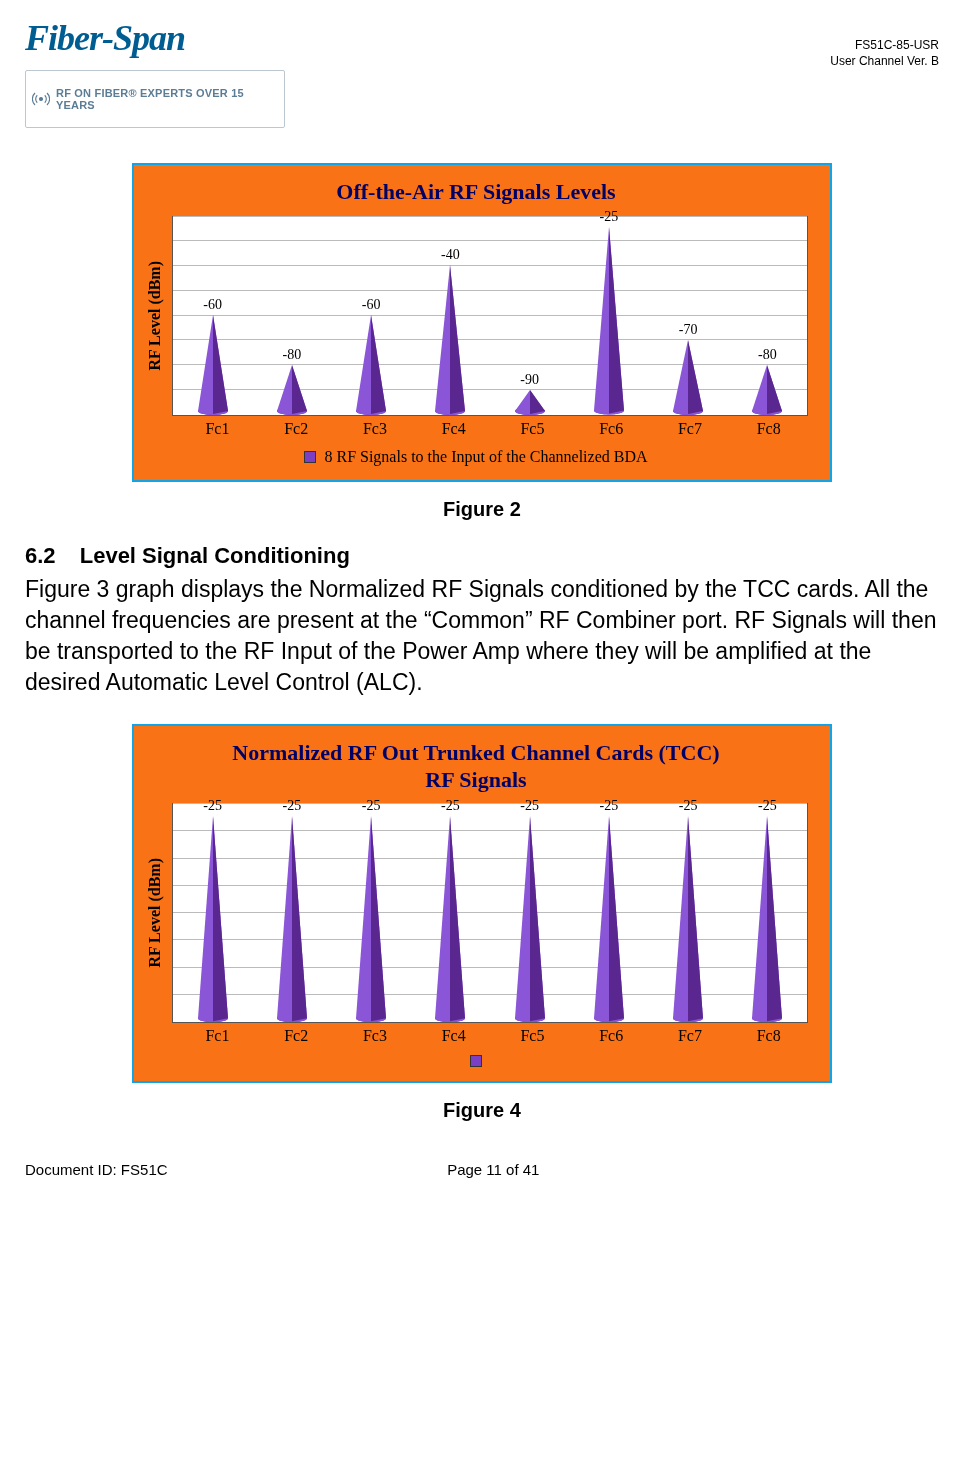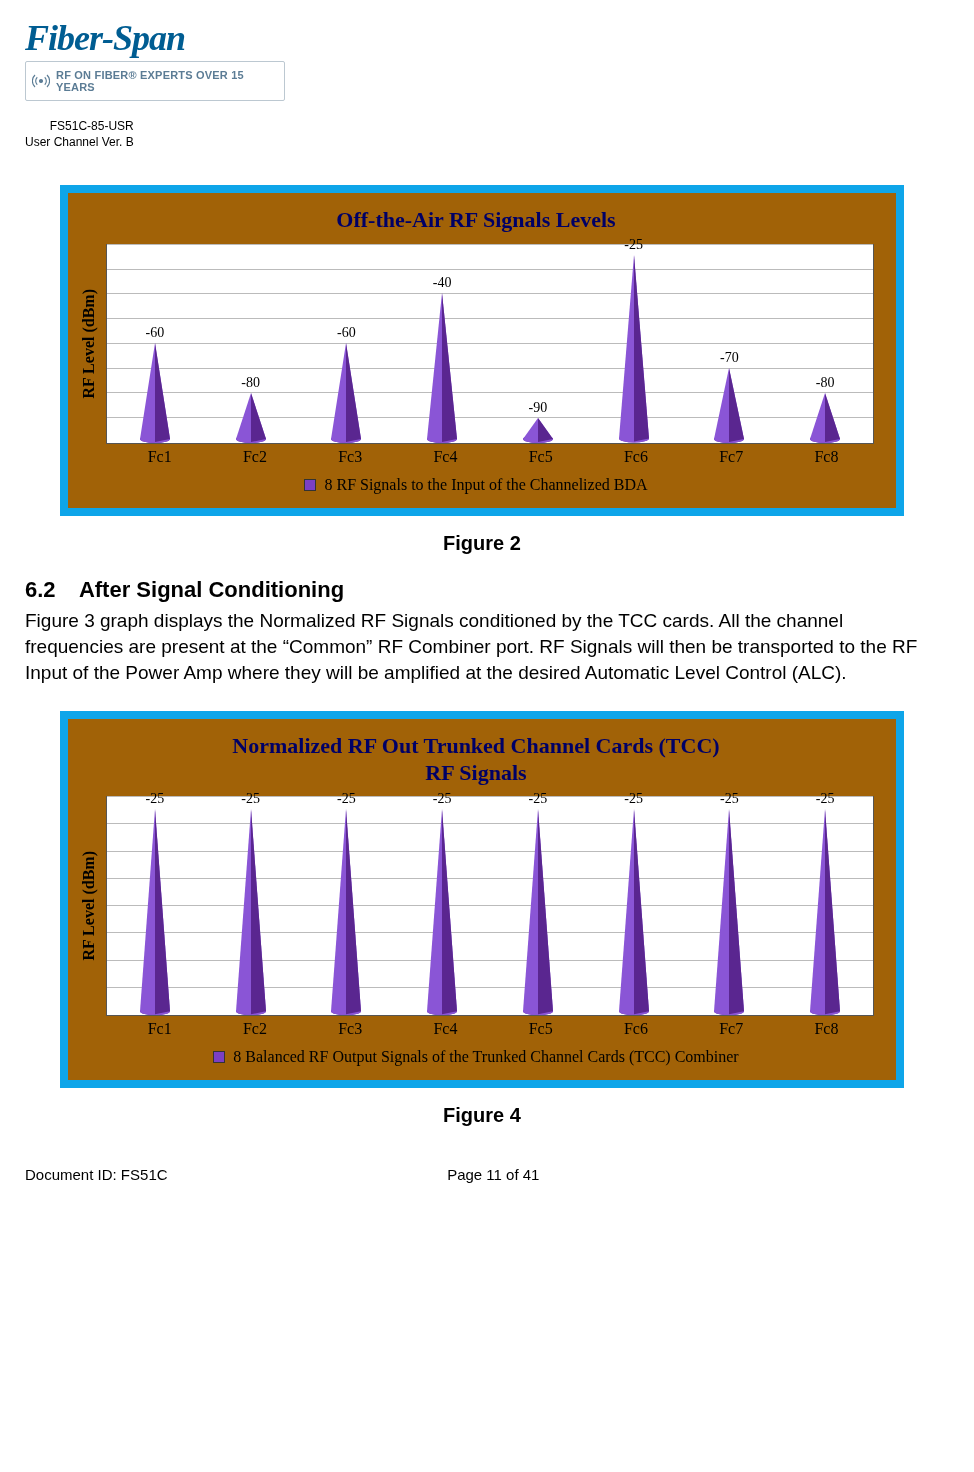--- a/index.html
+++ b/index.html
@@ -6,47 +6,47 @@
   body {
     background: #fff;
     font-family: Arial, Helvetica, sans-serif;
     color: #000;
     width: 974px;
     margin: 0 auto;
     padding: 20px 35px 20px 25px;
     font-size: 19px;
     line-height: 1.35;
   }
-  .header { display: flex; justify-content: space-between; align-items: flex-start; margin-bottom: 35px; flex-direction: column; }
+  .header { display: flex; justify-content: space-between; align-items: flex-start; margin-bottom: 35px; }
   .logo { width: 260px; }
   .logo-top { font: 700 italic 36px/1 Georgia, "Times New Roman", serif; color: #005d92; letter-spacing: -1px; }
-  .logo-sub { margin-top: 5px; font: 700 11px/1.1 Verdana, Arial, sans-serif; color: #5b7c95; letter-spacing: 0.2px; border: 1px solid #bcc8d1; border-radius: 2px; padding: 7px 6px; display: flex; align-items: center; gap: 6px; }
+  .logo-sub { margin-top: 14px; font: 700 11px/1.1 Verdana, Arial, sans-serif; color: #5b7c95; letter-spacing: 0.2px; border: 1px solid #bcc8d1; border-radius: 2px; padding: 16px 6px; display: flex; align-items: center; gap: 6px; }
   .antenna-icon { width: 18px; height: 18px; flex-shrink: 0; }
   .doc-meta { text-align: right; font-size: 12px; line-height: 1.3; margin-top: 18px; }
-  .figure-panel { width: 844px; margin: 0 auto; border: 8px solid #0ea5e9; background: #a16207; padding: 10px 22px 14px 10px; }
+  .figure-panel { width: 700px; margin: 0 auto; border: 2px solid #0ea5e9; background: #f97316; padding: 10px 22px 14px 10px; }
   .fig-title { text-align: center; font: 700 22px/1.2 "Times New Roman", Times, serif; color: #000066; margin: 4px 0 10px; }
   .fig-title .line2 { display:block; }
   .plot-row { display: flex; align-items: stretch; }
   .ylab-rot { writing-mode: vertical-rl; transform: rotate(180deg); font: 700 16px "Times New Roman", serif; color: #000; text-align: center; padding: 0 2px; align-self: center; }
   .plot-box { flex: 1; border: 1px solid #555; background: #fff; position: relative; height: 200px; margin-left: 6px; }
   .plot-box.tall { height: 220px; }
   .grid-line { position: absolute; left: 0; right: 0; border-top: 1px solid #bbb; }
   .bars { position: absolute; left: 0; right: 0; bottom: 0; top: 0; display: flex; }
   .bar-slot { flex: 1; position: relative; }
   .spike { position:absolute; bottom:0; left:50%; transform:translateX(-50%); width:34px; }
   .spike svg { display:block; width:100%; height:100%; }
   .bar-label { position:absolute; left:50%; transform:translateX(-50%); font: 400 14px "Times New Roman", serif; color:#000; white-space:nowrap; }
   .xaxis { display:flex; margin-left: 34px; margin-top:4px; }
   .xaxis .xt { flex:1; text-align:center; font:400 16px "Times New Roman", serif; }
   .legend { display:flex; align-items:center; justify-content:center; gap:8px; margin-top:10px; font:400 16px "Times New Roman", serif; }
   .legend .sw { width:12px; height:12px; background:#7b3fc4; border:1px solid #333; }
   .fig-caption { text-align:center; font-weight:700; font-size:20px; margin:14px 0 18px; }
   h2.section { font-size:22px; font-weight:700; margin:8px 0 4px; }
   h2.section .num { display:inline-block; margin-right:18px; }
-  p.body { font-size:19px; line-height:1.35; margin-bottom:26px; text-align:left; }
+  p.body { font-size:23px; line-height:1.35; margin-bottom:26px; text-align:left; }
   .footer { display:flex; justify-content:space-between; font-size:15px; margin-top:36px; }
 </style>
 </head>
 <body>
 
 <div class="header">
   <div class="logo">
     <div class="logo-top">Fiber-Span</div>
     <div class="logo-sub">
       <span class="antenna-icon">
@@ -178,21 +178,21 @@
     </div>
   <div class="legend">
     <span class="sw"></span>
     <span>8 RF Signals to the Input of the Channelized BDA</span>
   </div>
 </div>
 <div class="fig-caption">Figure 2</div>
 
 <h2 class="section">
   <span class="num">6.2</span>
-  <span>After Signal Conditioning</span>
+  <span>Level Signal Conditioning</span>
 </h2>
 <p class="body">Figure 3 graph displays the Normalized RF Signals conditioned by the TCC cards. All the channel frequencies are present at the “Common” RF Combiner port.  RF Signals will then be transported to the RF Input of the Power Amp where they will be amplified at the desired Automatic Level Control (ALC).</p>
 
 <div class="figure-panel">
   <div class="fig-title">
     <span>Normalized RF Out Trunked Channel Cards (TCC)</span>
     <span class="line2">RF Signals</span>
   </div>
   <div class="plot-row">
     <div class="ylab-rot">RF Level (dBm)</div>
@@ -294,21 +294,20 @@
       <div class="xt">Fc2</div>
       <div class="xt">Fc3</div>
       <div class="xt">Fc4</div>
       <div class="xt">Fc5</div>
       <div class="xt">Fc6</div>
       <div class="xt">Fc7</div>
       <div class="xt">Fc8</div>
     </div>
   <div class="legend">
     <span class="sw"></span>
-    <span>8 Balanced RF Output Signals of the Trunked Channel Cards (TCC) Combiner</span>
   </div>
 </div>
 <div class="fig-caption">Figure 4</div>
 
 <div class="footer">
   <span>Document ID: FS51C</span>
   <span>Page 11 of 41</span>
   <span style="width:120px"></span>
 </div>
 

